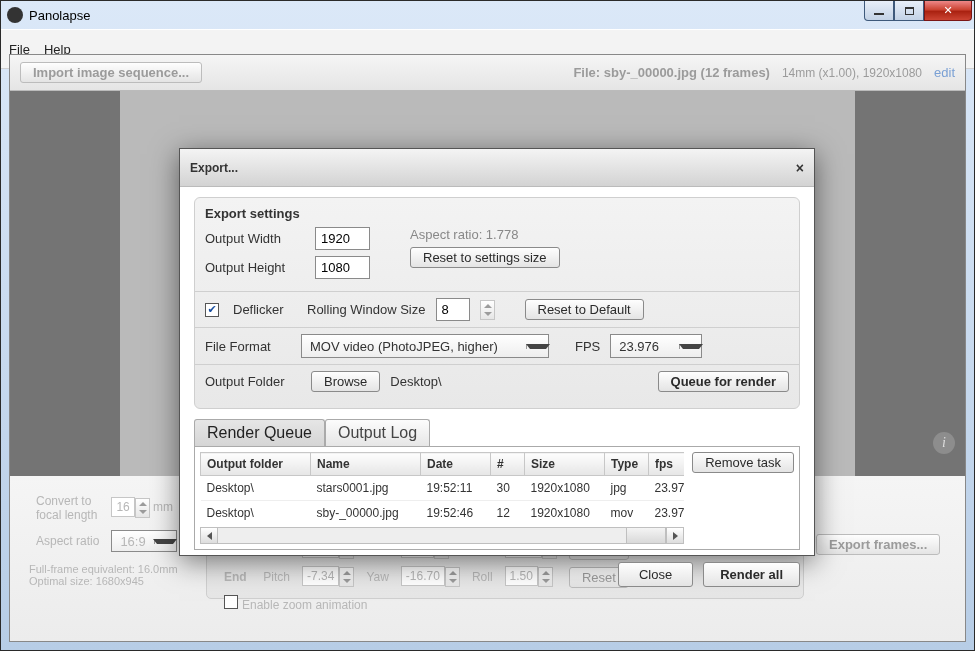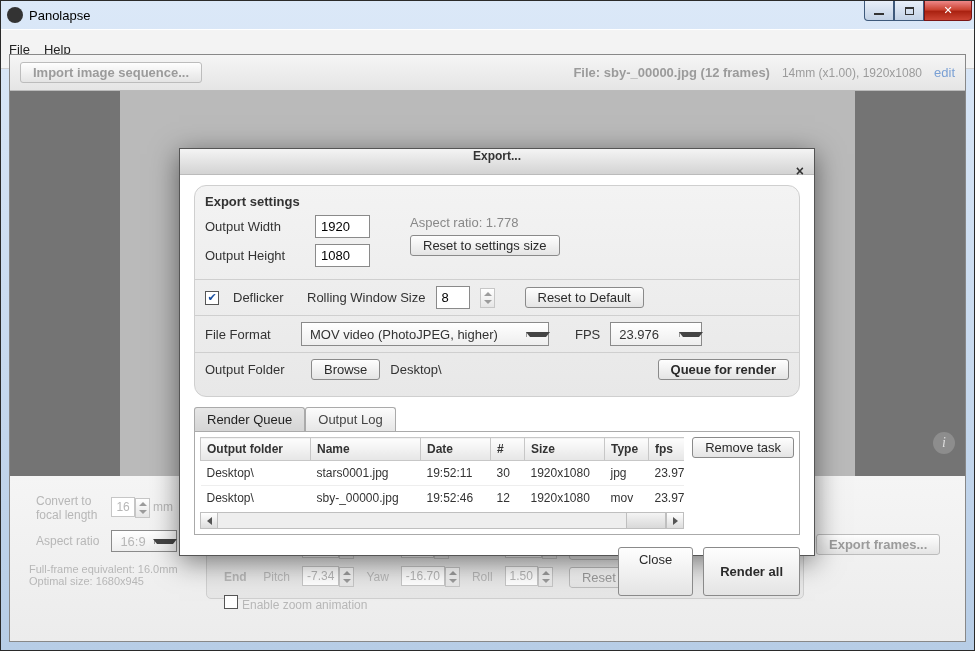--- a/index.html
+++ b/index.html
@@ -26,38 +26,38 @@
   .bottom{position:absolute;left:0;right:0;bottom:0;height:165px;background:linear-gradient(#f5f5f5,#ececec);padding:8px 12px;color:#b7b7b7;font-size:12px;}
   .bottom .panel{background:linear-gradient(#f0f0f0,#e6e6e6);border:1px solid #cfcfcf;border-radius:5px;padding:8px 10px;}
   .bottom td{padding:3px 5px;white-space:nowrap;}
   .numfield{width:52px;border:1px solid #c6c6c6;background:#fff;padding:2px 4px;color:#b7b7b7;font-size:12px;}
   .spin{width:15px;display:inline-block;border:1px solid #c6c6c6;background:linear-gradient(#fff,#e6e6e6);height:20px;vertical-align:middle;position:relative;}
   .spin::before,.spin::after{content:"";position:absolute;left:3px;border-left:4px solid transparent;border-right:4px solid transparent;}
   .spin::before{top:3px;border-bottom:4px solid #9c9c9c;}
   .spin::after{bottom:3px;border-top:4px solid #9c9c9c;}
   
   .modal{position:absolute;left:178px;top:147px;width:636px;height:408px;background:#fff;border:1px solid #555;box-shadow:0 6px 26px rgba(0,0,0,.5);}
-  .mtitle{height:26px;background:linear-gradient(#f4f4f4,#d3d3d3);border-bottom:1px solid #bbb;font-weight:bold;font-size:12px;display:flex;align-items:center;padding:0 10px;color:#333;flex-direction:column;}
+  .mtitle{height:38px;background:linear-gradient(#f4f4f4,#d3d3d3);border-bottom:1px solid #bbb;font-weight:bold;font-size:12px;display:flex;align-items:center;padding:0 10px;color:#333;}
   .mtitle .x{margin-left:auto;font-weight:bold;font-size:14px;cursor:default;color:#333;}
   .mbody{padding:10px 14px 12px;}
-  .section{background:linear-gradient(#f3f3f3,#e8e8e8);border:1px solid #cfcfcf;border-radius:12px;padding:8px 10px 10px;color:#333;font-size:13px;}
+  .section{background:linear-gradient(#f3f3f3,#e8e8e8);border:1px solid #cfcfcf;border-radius:6px;padding:8px 10px 10px;color:#333;font-size:13px;}
   .sectitle{font-weight:bold;margin-bottom:6px;}
   .row{display:flex;align-items:center;gap:10px;margin-bottom:6px;}
   .row label{min-width:100px;}
   .tfield{width:55px;border:1px solid #8a8a8a;padding:3px 5px;font-size:13px;background:#fff;}
   .aspect{color:#888;margin-left:90px;}
   .sep{height:1px;background:#cfcfcf;margin:6px -10px;}
   .chk{width:14px;height:14px;border:1px solid #555;background:#fff;display:inline-flex;align-items:center;justify-content:center;font-size:11px;line-height:11px;color:#1a4fa0;margin-right:4px;}
   .sel{display:inline-flex;align-items:center;border:1px solid #8a8a8a;background:linear-gradient(#fff,#eee);height:24px;justify-content:space-between;}
   .sel span{padding:0 8px;font-size:13px;}
   .sel .dd{width:22px;border-left:1px solid #999;display:flex;align-items:center;justify-content:center;}
   .tri{width:0;height:0;border-left:4px solid transparent;border-right:4px solid transparent;border-top:5px solid #444;}
   
   .tabs{margin-top:10px;display:flex;}
-  .tab{border:1px solid #aaa;border-bottom:none;padding:4px 12px;font-size:13px;background:linear-gradient(#fcfcfc,#e6e6e6);color:#444;border-radius:3px 3px 0 0;}
+  .tab{border:1px solid #aaa;border-bottom:none;padding:4px 12px;font-size:16px;background:linear-gradient(#fcfcfc,#e6e6e6);color:#444;border-radius:3px 3px 0 0;}
   .tab.active{background:linear-gradient(#e6e6e6,#d5d5d5);color:#222;font-weight:normal;}
   .tabpanel{border:1px solid #aaa;background:#fff;padding:5px;}
   table.queue{border-collapse:collapse;width:100%;font-size:12px;color:#333;table-layout:fixed;}
   table.queue th{background:linear-gradient(#fdfdfd,#e6e6e6);border:1px solid #c7c7c7;text-align:left;padding:4px 6px;font-weight:bold;}
   table.queue td{border-top:1px solid #eee;padding:5px 6px;overflow:hidden;white-space:nowrap;text-overflow:clip;}
   .hscroll{height:17px;border:1px solid #bfbfbf;background:#eee;display:flex;align-items:center;margin-top:2px;}
   .hscroll .arr{width:17px;height:100%;background:linear-gradient(#fff,#ddd);border-right:1px solid #bfbfbf;display:flex;align-items:center;justify-content:center;}
   .hscroll .arr:last-child{border-right:none;border-left:1px solid #bfbfbf;}
   .hscroll .thumb{height:100%;width:40px;margin-left:auto;background:linear-gradient(#f4f4f4,#d9d9d9);border-left:1px solid #bfbfbf;border-right:1px solid #bfbfbf;}
   .arrL{width:0;height:0;border-top:4px solid transparent;border-bottom:4px solid transparent;border-right:5px solid #555;}
@@ -304,17 +304,17 @@
                   <span class="arrR"></span>
                 </div>
             </div>
           </div>
           <span class="btn">Remove task</span>
         </div>
       </div>
 
       <div class="mfooter">
         <span class="btn" style="padding:4px 20px;">Close</span>
-        <span class="btn bold" style="padding:16px 16px;">Render all</span>
+        <span class="btn bold" style="padding:4px 16px;">Render all</span>
       </div>
     </div>
   </div>
 </div>
 
 </body></html>

